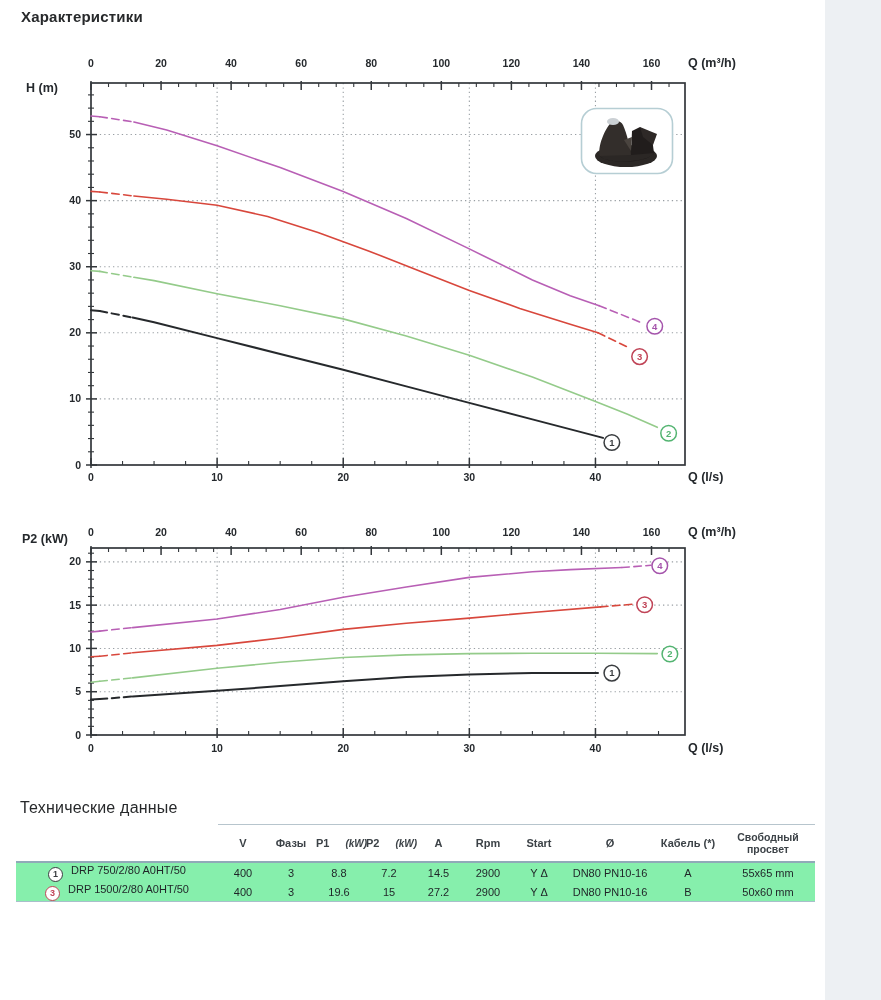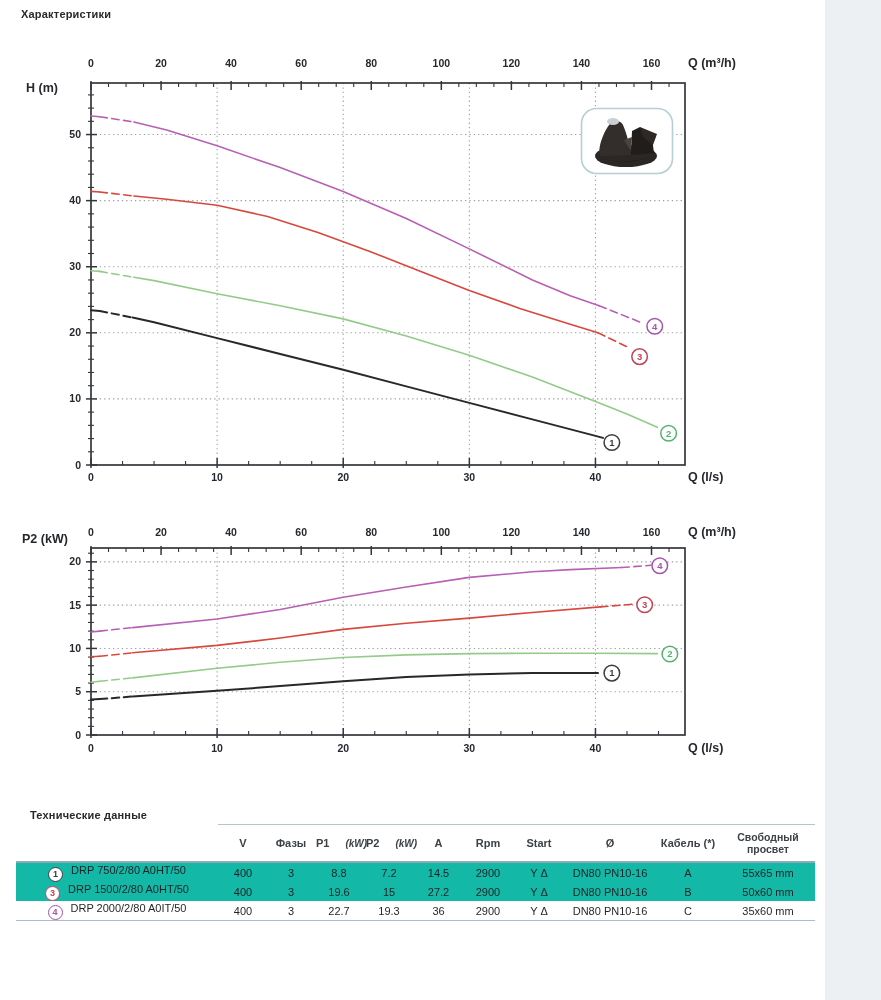--- a/index.html
+++ b/index.html
@@ -3,25 +3,25 @@
 <meta charset="utf-8">
 <style>
   html,body{margin:0;padding:0;}
   body{
     width:881px;height:1000px;position:relative;background:#ffffff;
     font-family:"Liberation Sans",sans-serif;overflow:hidden;
   }
   .side-strip{position:absolute;top:0;right:0;width:56px;height:1000px;background:#edf0f3;}
   .page-title{
     position:absolute;left:21px;top:8px;margin:0;
-    font-size:11px;font-weight:bold;color:#27292b;letter-spacing:.2px;
+    font-size:15px;font-weight:bold;color:#27292b;letter-spacing:.2px;
   }
   .table-title{
-    position:absolute;left:16px;top:795px;margin:14px;
-    font-size:11px;font-weight:bold;color:#27292b;letter-spacing:.2px;
+    position:absolute;left:16px;top:795px;margin:4px;
+    font-size:16px;font-weight:normal;color:#27292b;letter-spacing:.2px;
   }
   svg.chart{position:absolute;left:0;overflow:visible;}
   #chart1{top:40px;}
   #chart2{top:505px;}
   #pump-inset{position:absolute;left:580px;top:107px;}
   
   table.tech{
     position:absolute;left:16px;top:824px;width:799px;
     border-collapse:collapse;table-layout:fixed;
   }
@@ -31,21 +31,21 @@
     border-bottom:2px solid #90aab8;
   }
   table.tech th.h-model{border-bottom:2px solid #90aab8;}
   table.tech th:not(.h-model){border-top:1.5px solid #b7c5cd;}
   table.tech th .small{font-size:10px;font-weight:bold;margin-left:16px;font-style:italic;}
   table.tech th.h-wrap{font-size:10.5px;text-align:center;}
   table.tech td{
     font-size:11px;color:#1f2327;text-align:center;height:19px;
     padding:0 2px;white-space:nowrap;overflow:hidden;
   }
-  table.tech tbody tr.odd{background:#14b8a6;}
+  table.tech tbody tr.odd{background:#86efac;}
   table.tech tbody tr:last-child td{border-bottom:1.5px solid #a9bfcb;}
   td.model-cell{text-align:left;padding-left:2px;}
   .circ{
     display:inline-block;width:13px;height:13px;border-radius:50%;
     border:1.5px solid currentColor;font-size:9px;font-weight:bold;
     text-align:center;line-height:13px;vertical-align:-3px;margin-right:8px;
     background:#fff;
   }
 </style>
 </head>
@@ -389,27 +389,14 @@
         <td>3</td>
         <td>19.6</td>
         <td>15</td>
         <td>27.2</td>
         <td>2900</td>
         <td>Y Δ</td>
         <td>DN80 PN10-16</td>
         <td>B</td>
         <td>50x60 mm</td>
       </tr>
-      <tr class="even">
-        <td class="model-cell"><span class="circ" style="color: rgb(164, 83, 171);">4</span><span>DRP 2000/2/80 A0IT/50</span></td>
-        <td>400</td>
-        <td>3</td>
-        <td>22.7</td>
-        <td>19.3</td>
-        <td>36</td>
-        <td>2900</td>
-        <td>Y Δ</td>
-        <td>DN80 PN10-16</td>
-        <td>C</td>
-        <td>35x60 mm</td>
-      </tr>
     </tbody>
 </table>
 
 </body></html>

